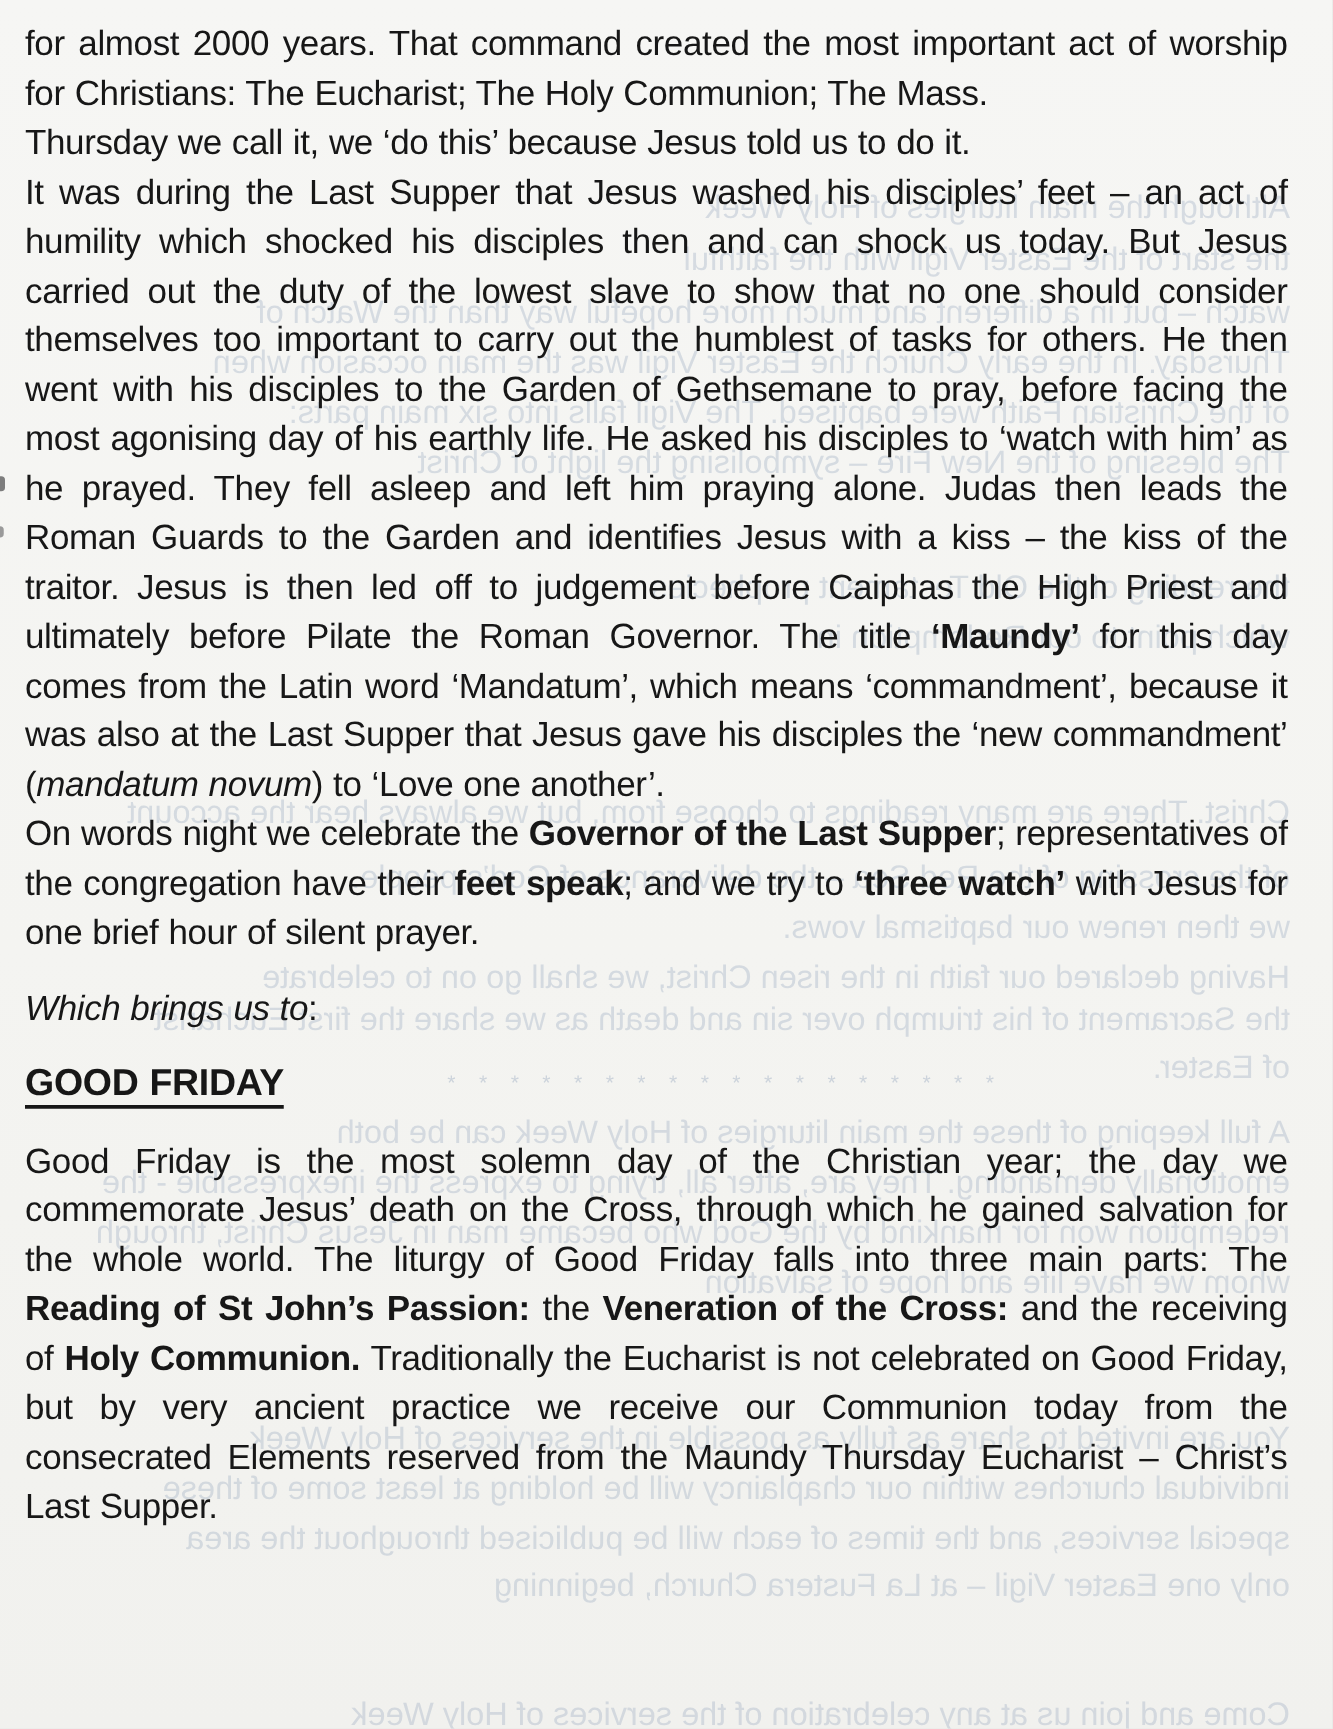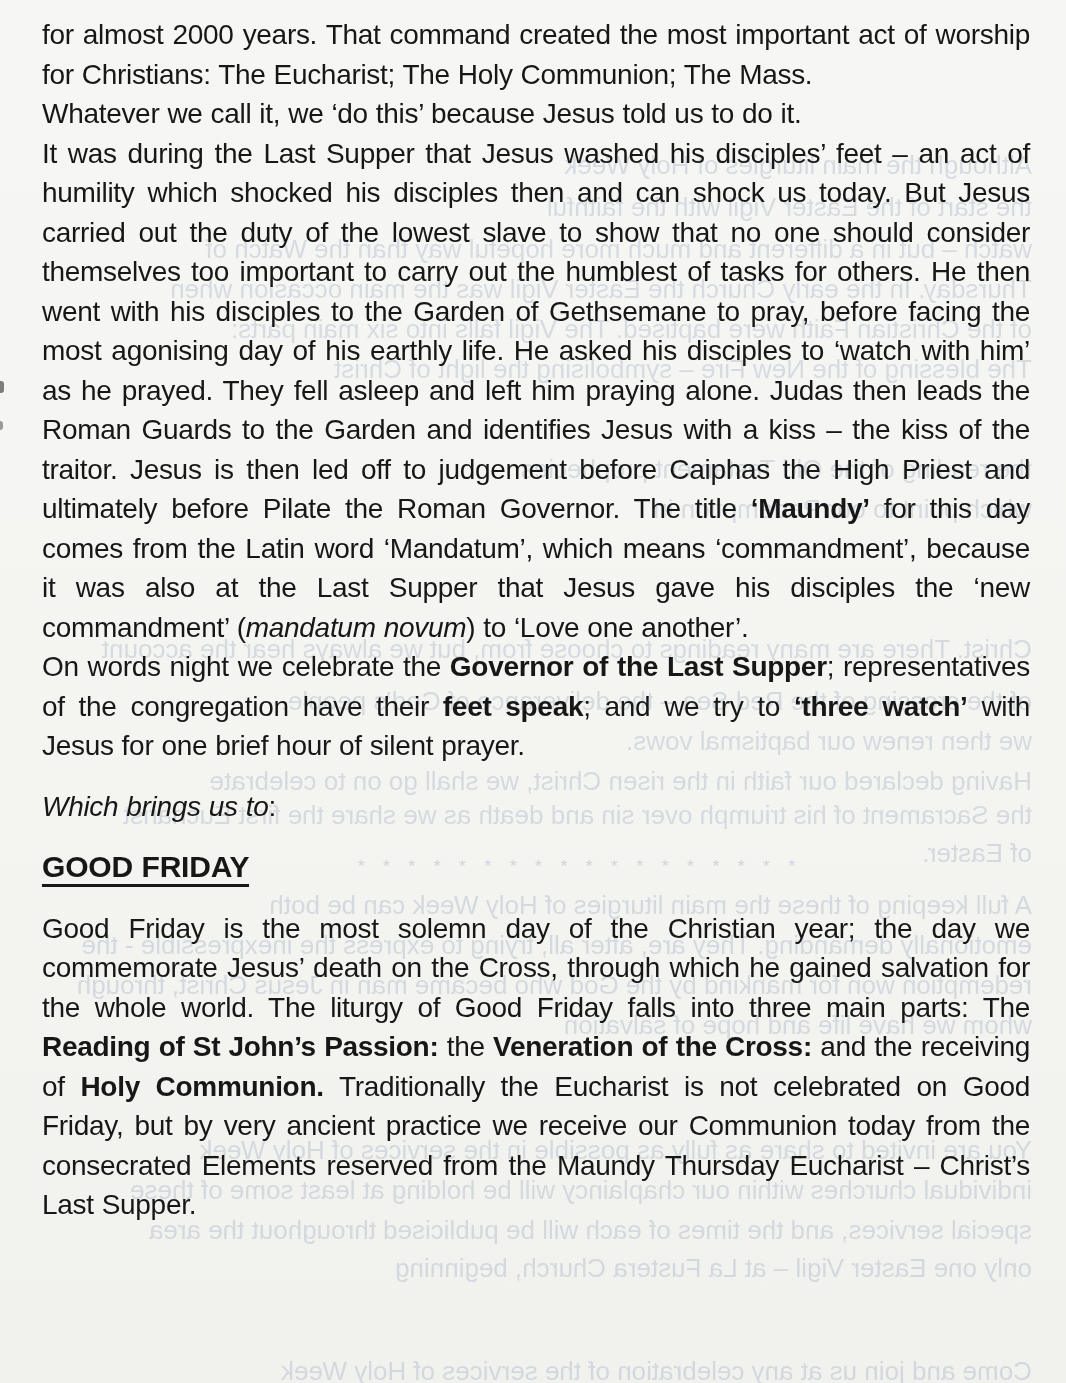--- a/index.html
+++ b/index.html
@@ -33,21 +33,21 @@
   
   .artifact {
     position: absolute; left: 0; background: #8f8f8f;
     border-radius: 0 3px 3px 0; z-index: 2;
   }
   .artifact.a1 { top: 381px; width: 4px; height: 12px; background:#7d7d7d; }
   .artifact.a2 { top: 421px; width: 3px; height: 9px;  background:#9a9a9a; }
   
   .content {
     position: relative; z-index: 3;
-    padding: 15px 36px 0 42px;
+    padding: 15px 36px 0 20px;
     font-size: 28px; line-height: 39.5px;
     letter-spacing: -0.3px;
     word-spacing: 0.5px;
   }
   p.block { margin: 0; text-align: justify; }
   .b { font-weight: 700; }
   .i { font-style: italic; }
   p.block.gap-top { margin-top: 21px; }
   h2.block {
     margin: 21px 0 22px 0;
@@ -84,20 +84,20 @@
       <div class="bleed-line" style="top: 1135px;">You are invited to share as fully as possible in the services of Holy Week</div>
       <div class="bleed-line" style="top: 1175px;">individual churches within our chaplaincy will be holding at least some of these</div>
       <div class="bleed-line" style="top: 1215px;">special services, and the times of each will be publicised throughout the area</div>
       <div class="bleed-line" style="top: 1253px;">only one Easter Vigil – at La Fustera Church, beginning</div>
       <div class="bleed-line" style="top: 1356px;">Come and join us at any celebration of the services of Holy Week</div>
     </div>
   <div class="artifact a1"></div>
   <div class="artifact a2"></div>
   <div class="content">
       <p class="block"><span>for almost 2000 years. That command created the most important act of worship for Christians: The Eucharist; The Holy Communion; The Mass.</span></p>
-      <p class="block"><span>Whatever we call it, we ‘do this’ because Jesus told us to do it.</span></p>
+      <p class="block"><span>Thursday we call it, we ‘do this’ because Jesus told us to do it.</span></p>
       <p class="block"><span>It was during the Last Supper that Jesus washed his disciples’ feet – an act of humility which shocked his disciples then and can shock us today. But Jesus carried out the duty of the lowest slave to show that no one should consider themselves too important to carry out the humblest of tasks for others. He then went with his disciples to the Garden of Gethsemane to pray, before facing the most agonising day of his earthly life. He asked his disciples to ‘watch with him’ as he prayed. They fell asleep and left him praying alone. Judas then leads the Roman Guards to the Garden and identifies Jesus with a kiss – the kiss of the traitor. Jesus is then led off to judgement before Caiphas the High Priest and ultimately before Pilate the Roman Governor. The title </span><span class="b">‘Maundy’</span><span> for this day comes from the Latin word ‘Mandatum’, which means ‘commandment’, because it was also at the Last Supper that Jesus gave his disciples the ‘new commandment’ (</span><span class="i">mandatum novum</span><span>) to ‘Love one another’.</span></p>
       <p class="block"><span>On words night we celebrate the </span><span class="b">Governor of the Last Supper</span><span>; representatives of the congregation have their </span><span class="b">feet speak</span><span>; and we try to </span><span class="b">‘three watch’</span><span> with Jesus for one brief hour of silent prayer.</span></p>
       <p class="block gap-top"><span class="i">Which brings us to</span><span>:</span></p>
       <h2 class="block"><span>GOOD FRIDAY</span></h2>
       <p class="block"><span>Good Friday is the most solemn day of the Christian year; the day we commemorate Jesus’ death on the Cross, through which he gained salvation for the whole world. The liturgy of Good Friday falls into three main parts: The </span><span class="b">Reading of St John’s Passion:</span><span> the </span><span class="b">Veneration of the Cross:</span><span> and the receiving of </span><span class="b">Holy Communion.</span><span> Traditionally the Eucharist is not celebrated on Good Friday, but by very ancient practice we receive our Communion today from the consecrated Elements reserved from the Maundy Thursday Eucharist – Christ’s Last Supper.</span></p>
     </div>
 </div>
 
 </body></html>

